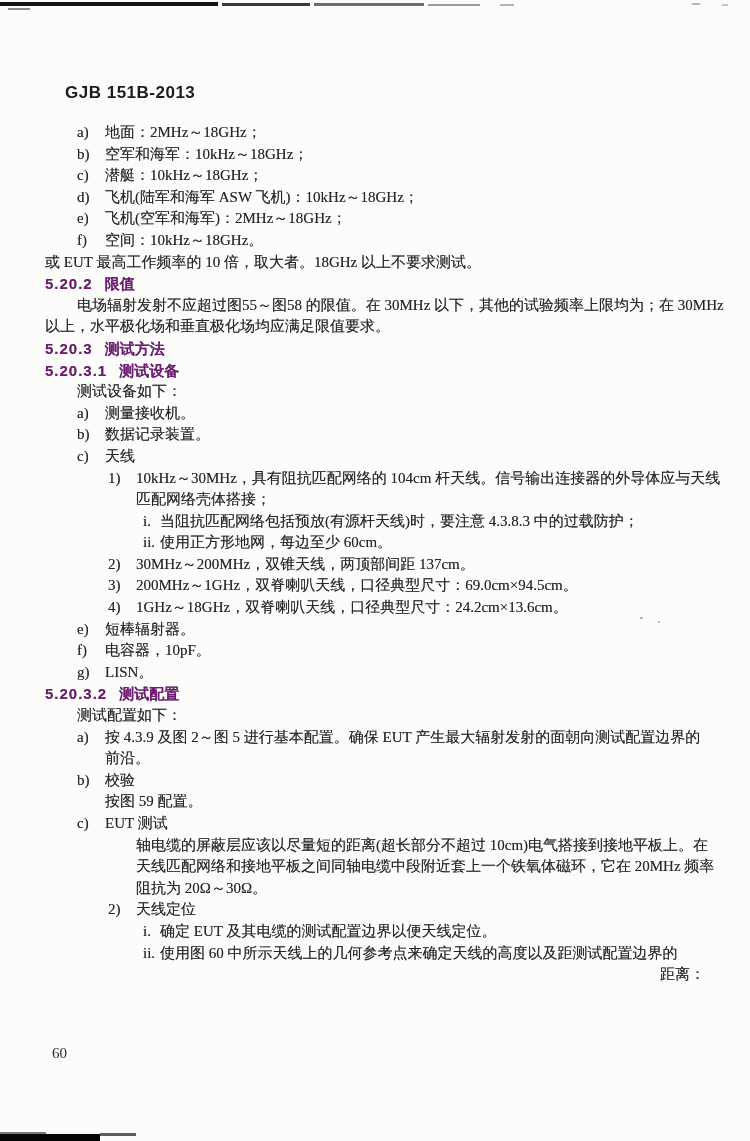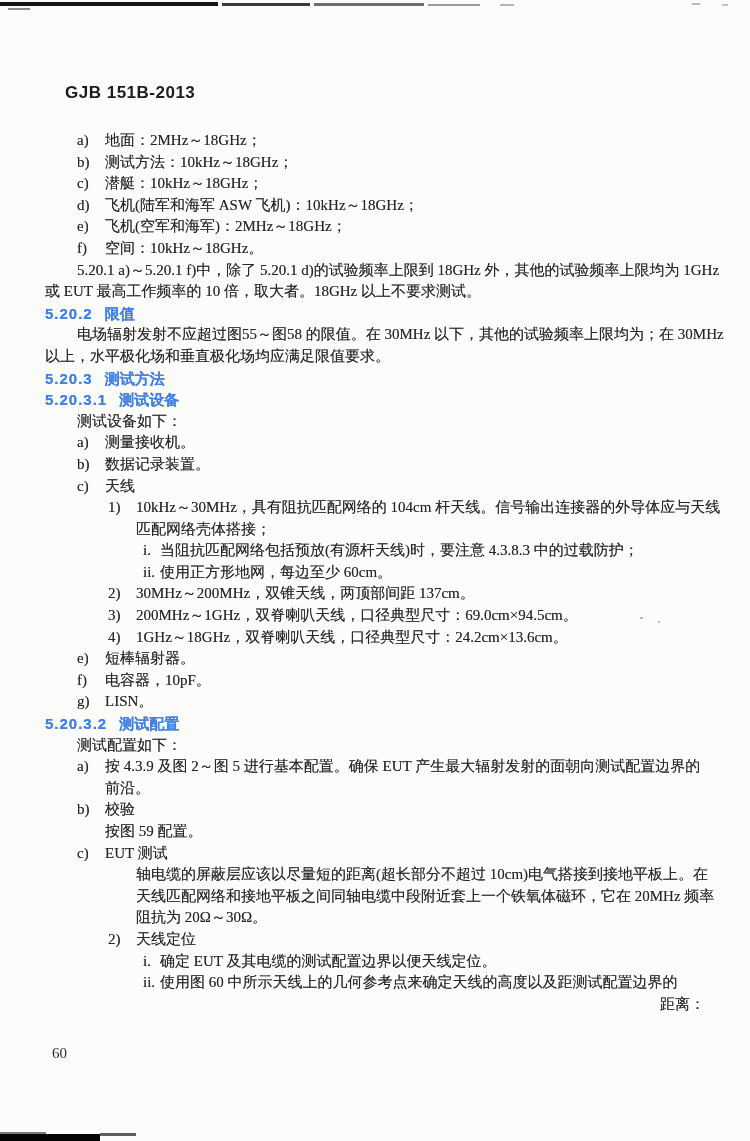--- a/index.html
+++ b/index.html
@@ -17,24 +17,24 @@
   .doc-header{
     font-family:"Liberation Sans","DejaVu Sans",sans-serif;
     font-weight:700;font-size:17px;line-height:22px;height:22px;
     letter-spacing:0.5px;color:#1c1c1c;margin-left:20px;
   }
   .ln{
     height:21.6px;line-height:21.6px;font-size:15px;
     white-space:nowrap;
     text-shadow:0 0 0.5px rgba(45,45,45,0.55);
   }
-  .first-after-header{margin-top:26px;}
+  .first-after-header{margin-top:18px;}
   .h{
     font-family:"Liberation Sans","DejaVu Sans",sans-serif;
-    font-weight:700;color:#3b82f6;font-size:15px;
+    font-weight:700;color:#701a75;font-size:15px;
   }
   .h .hnum{margin-right:12px;letter-spacing:1px;}
   .ind{padding-left:32px;}
   .item-a{padding-left:32px;}
   .item-a .lbl{display:inline-block;width:28px;}
   .cont-a{padding-left:60px;}
   .item-1{padding-left:63px;}
   .item-1 .lbl{display:inline-block;width:28px;}
   .cont1{padding-left:91px;}
   .item-i{padding-left:98px;}
@@ -74,27 +74,26 @@
   <div class="art art-top-7"></div>
   <div class="art art-top-8"></div>
   <div class="art speck1"></div>
   <div class="art speck2"></div>
 
   <div class="content">
 
     <div class="doc-header">GJB 151B-2013</div>
 
     <div class="ln item-a first-after-header"><span class="lbl">a)</span><span>地面：2MHz～18GHz；</span></div>
-    <div class="ln item-a"><span class="lbl">b)</span><span>测试方法：10kHz～18GHz；</span></div>
+    <div class="ln item-a"><span class="lbl">b)</span><span>空军和海军：10kHz～18GHz；</span></div>
     <div class="ln item-a"><span class="lbl">c)</span><span>潜艇：10kHz～18GHz；</span></div>
     <div class="ln item-a"><span class="lbl">d)</span><span>飞机(陆军和海军 ASW 飞机)：10kHz～18GHz；</span></div>
     <div class="ln item-a"><span class="lbl">e)</span><span>飞机(空军和海军)：2MHz～18GHz；</span></div>
     <div class="ln item-a"><span class="lbl">f)</span><span>空间：10kHz～18GHz。</span></div>
 
-    <div class="ln ind">5.20.1 a)～5.20.1 f)中，除了 5.20.1 d)的试验频率上限到 18GHz 外，其他的试验频率上限均为 1GHz</div>
     <div class="ln">或 EUT 最高工作频率的 10 倍，取大者。18GHz 以上不要求测试。</div>
 
     <div class="ln h"><span class="hnum">5.20.2</span><span>限值</span></div>
     <div class="ln ind">电场辐射发射不应超过图55～图58 的限值。在 30MHz 以下，其他的试验频率上限均为；在 30MHz</div>
     <div class="ln">以上，水平极化场和垂直极化场均应满足限值要求。</div>
 
     <div class="ln h"><span class="hnum">5.20.3</span><span>测试方法</span></div>
     <div class="ln h"><span class="hnum">5.20.3.1</span><span>测试设备</span></div>
 
     <div class="ln ind">测试设备如下：</div>

